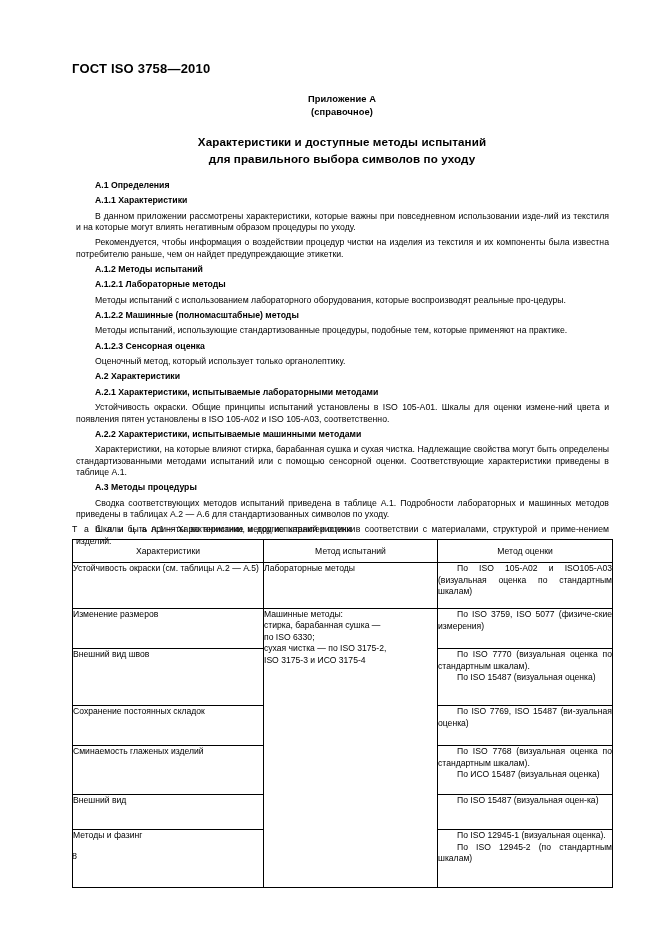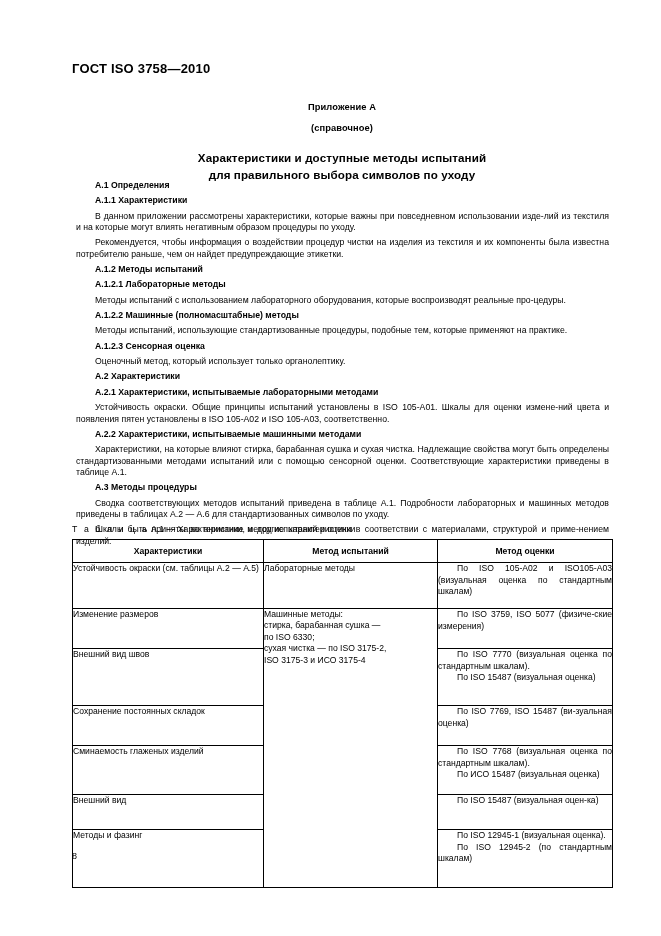--- a/index.html
+++ b/index.html
@@ -37,21 +37,20 @@
     left: 72px;
     top: 93px;
     width: 540px;
     text-align: center;
   }
   .annex-line {
     font-size: 9.3px;
     font-weight: bold;
     line-height: 12.5px;
     letter-spacing: 0.1px;
-    margin-top: 8px;
   }
   .annex-title {
     margin-top: 16px;
     font-size: 11.6px;
     font-weight: bold;
     line-height: 16.5px;
     letter-spacing: 0.1px;
   }
   
   .body-block {
@@ -103,21 +102,21 @@
     table-layout: fixed;
     font-size: 8.6px;
   }
   table.a1 th, table.a1 td {
     border: 1px solid #000;
     vertical-align: top;
     padding: 0;
   }
   table.a1 thead th {
     text-align: center;
-    font-weight: bold;
+    font-weight: normal;
     height: 22px;
     vertical-align: middle;
     letter-spacing: 0.02px;
   }
   .c1 { width: 191px; }
   .c2 { width: 174px; }
   .c3 { width: 175px; }
 
   td.cell1 {
     padding: 5px 6px 6px 9px;

